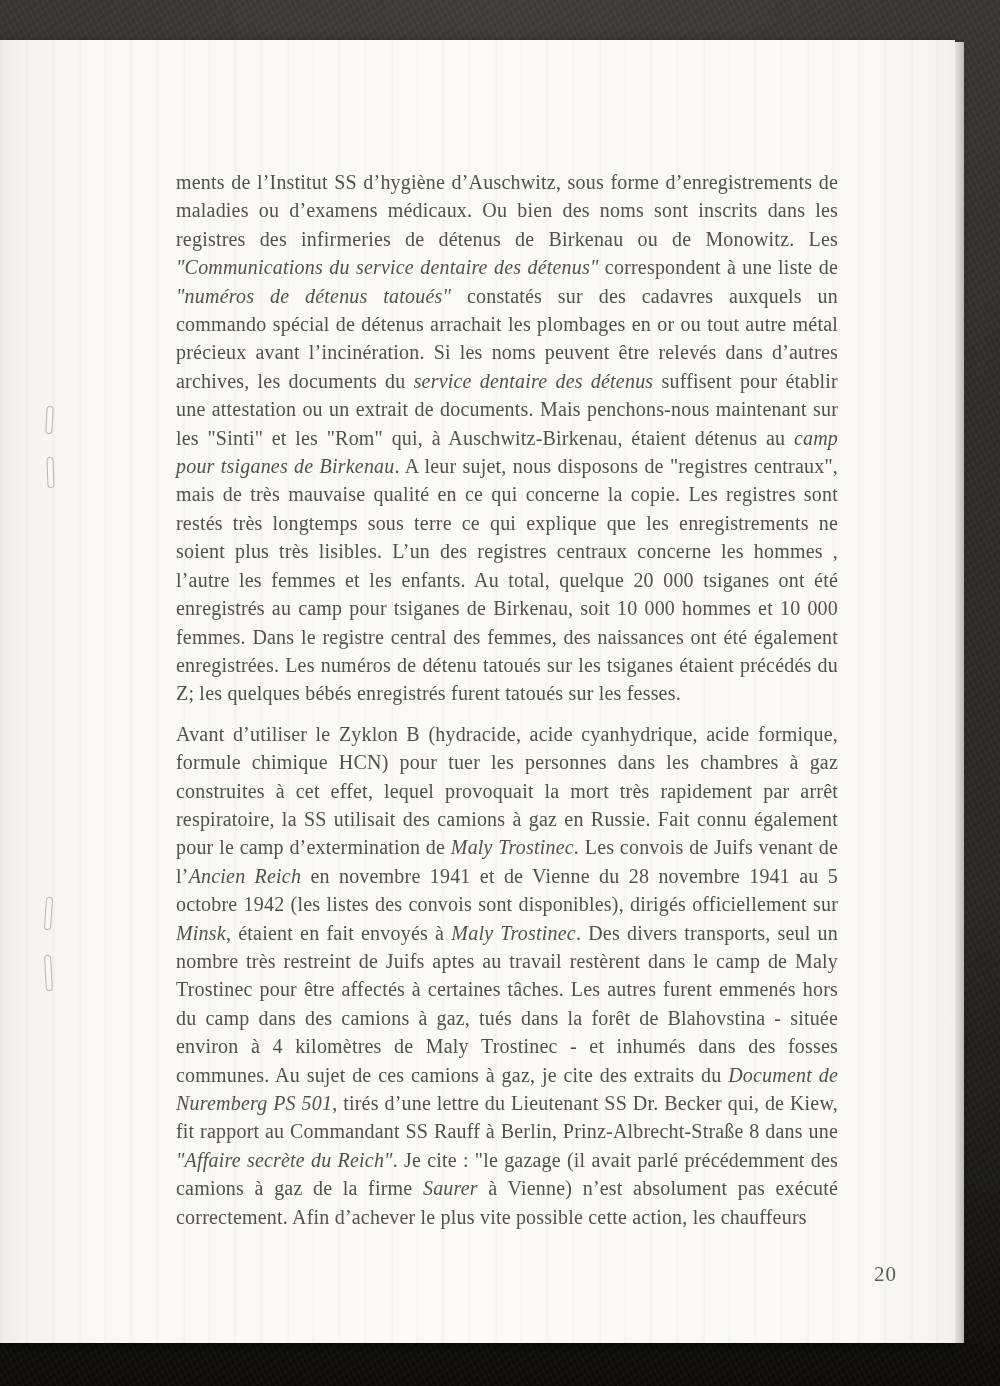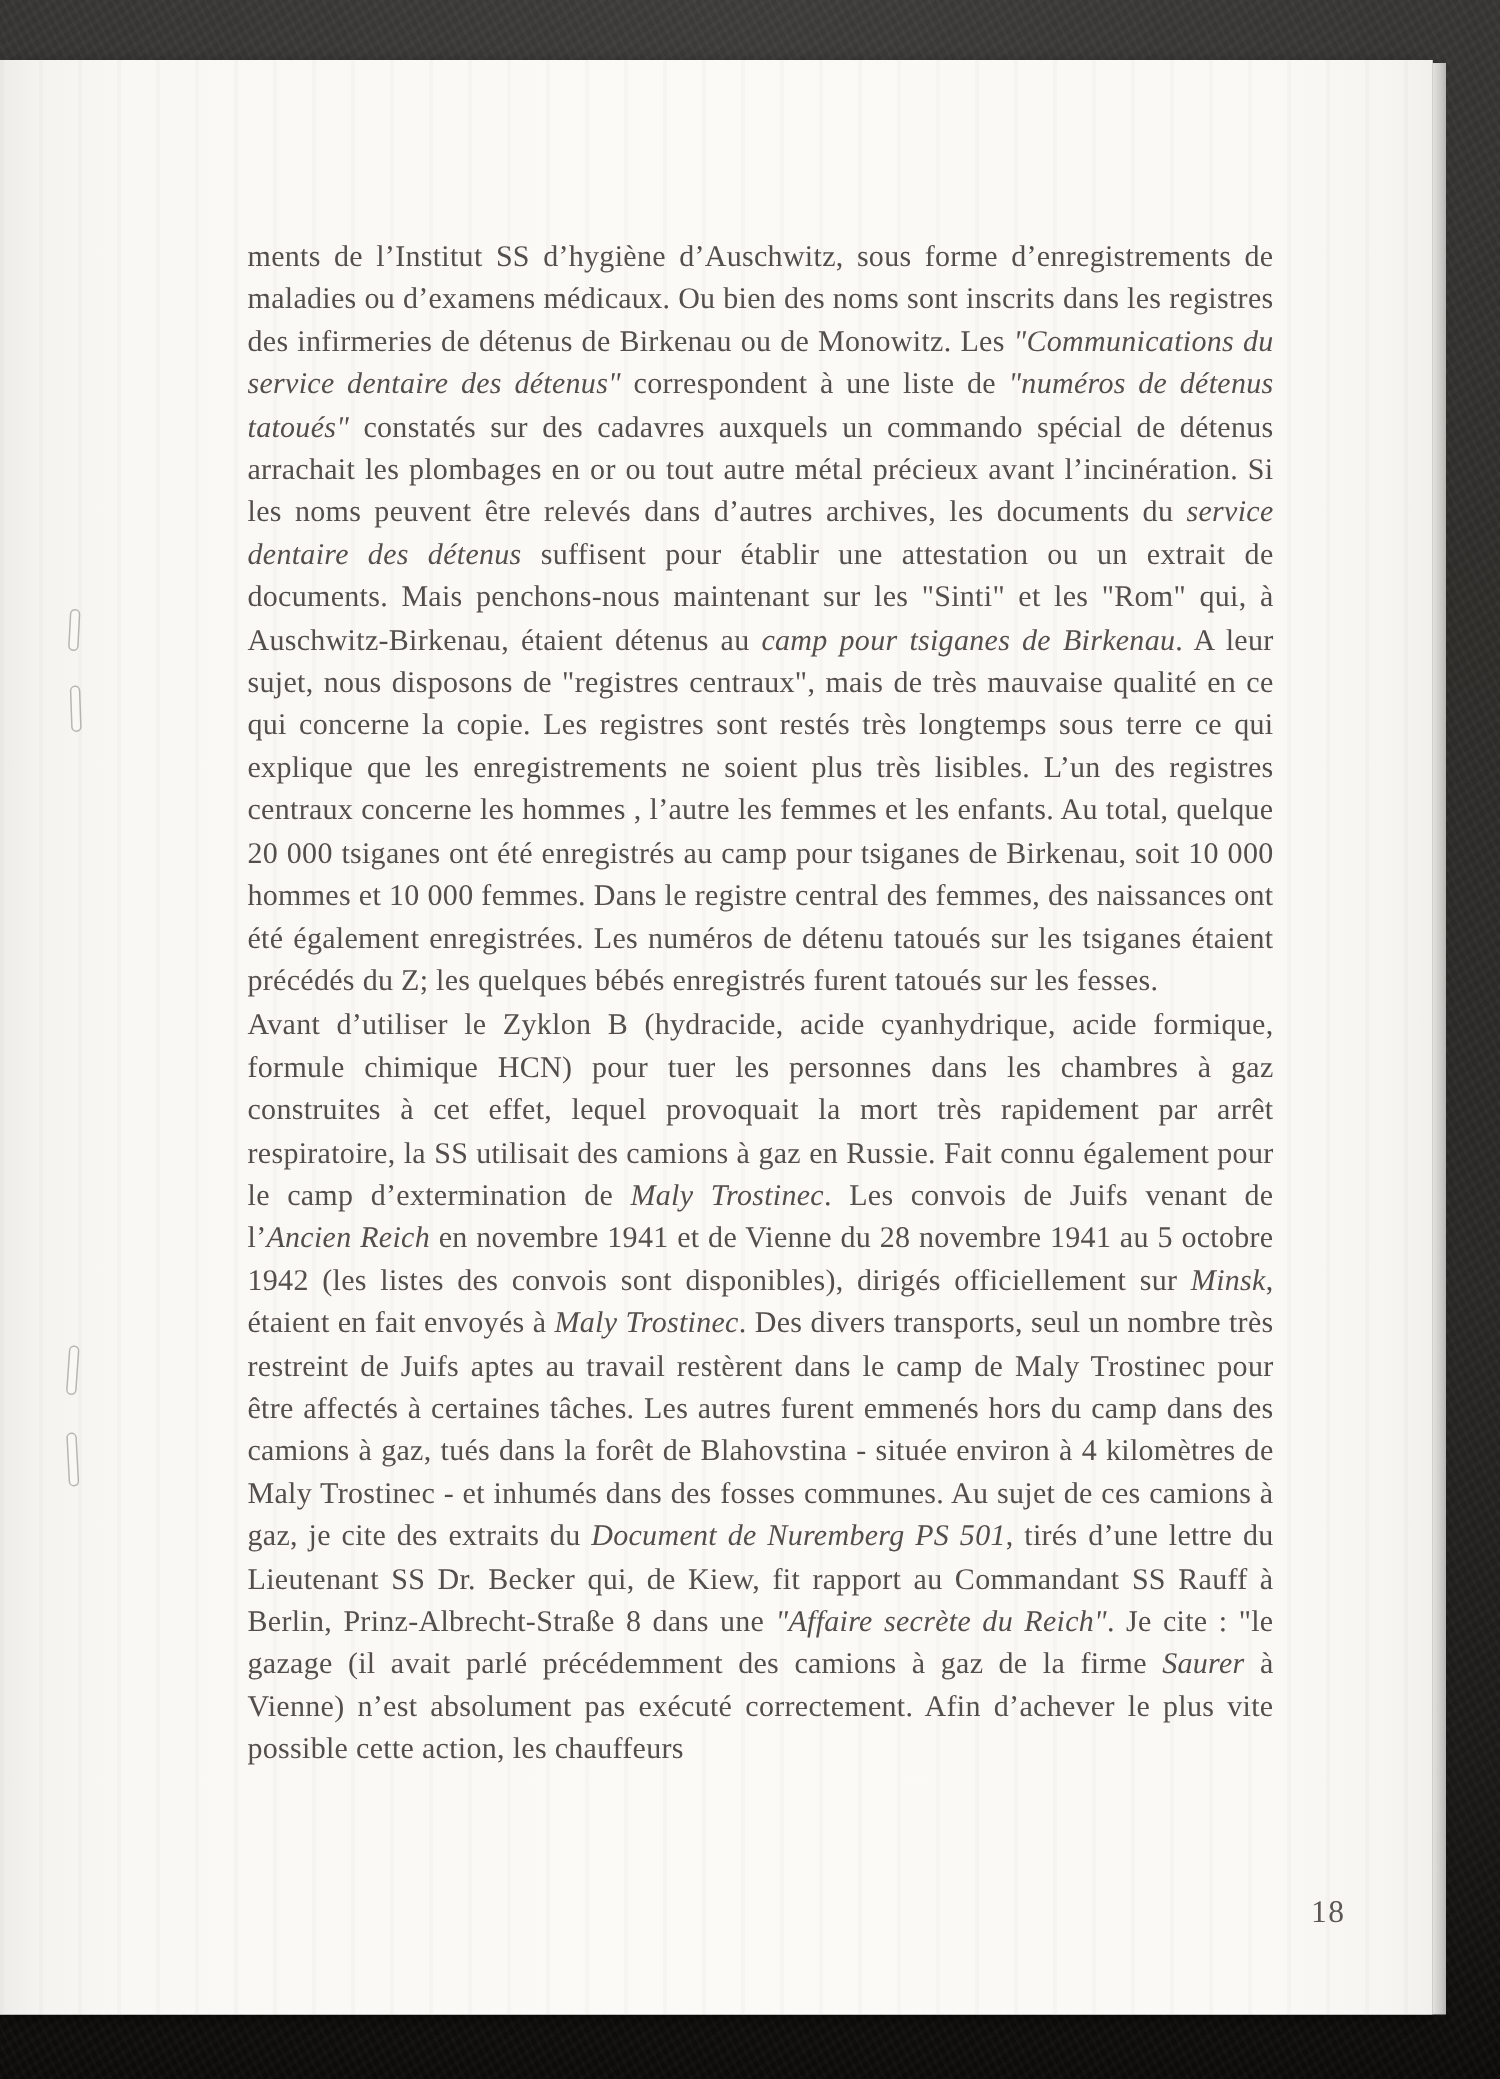--- a/index.html
+++ b/index.html
@@ -50,21 +50,21 @@
   .text-block {
     position: absolute;
     left: 164px; top: 116px;
     width: 686px;
     text-align: justify;
     font-size: 20px;
     line-height: 28.4px;
     color: #544f4b;
     letter-spacing: 0.2px;
   }
-  .text-block p { margin: 1px; }
+  .text-block p { margin: 12px; }
   .text-block em { font-style: italic; }
   .page-number {
     position: absolute;
     left: 874px; top: 1222px;
     font-size: 21px;
     color: #5c5753;
     letter-spacing: 1px;
   }
   .staple {
     position: absolute;
@@ -89,15 +89,15 @@
     <span class="staple m1"></span>
     <span class="staple m2"></span>
     <span class="staple m3"></span>
     <span class="staple m4"></span>
 
     <div class="text-block">
         <p><span>ments de l’Institut SS d’hygiène d’Auschwitz, sous forme d’enregistrements de maladies ou d’examens médicaux. Ou bien des noms sont inscrits dans les registres des infirmeries de détenus de Birkenau ou de Monowitz. Les </span><em>"Communications du service dentaire des détenus"</em><span> correspondent à une liste de </span><em>"numéros de détenus tatoués"</em><span> constatés sur des cadavres auxquels un commando spécial de détenus arrachait les plombages en or ou tout autre métal précieux avant l’incinération. Si les noms peuvent être relevés dans d’autres archives, les documents du </span><em>service dentaire des détenus</em><span> suffisent pour établir une attestation ou un extrait de documents. Mais penchons-nous maintenant sur les "Sinti" et les "Rom" qui, à Auschwitz-Birkenau, étaient détenus au </span><em>camp pour tsiganes de Birkenau</em><span>. A leur sujet, nous disposons de "registres centraux", mais de très mauvaise qualité en ce qui concerne la copie. Les registres sont restés très longtemps sous terre ce qui explique que les enregistrements ne soient plus très lisibles. L’un des registres centraux concerne les hommes , l’autre les femmes et les enfants. Au total, quelque 20 000 tsiganes ont été enregistrés au camp pour tsiganes de Birkenau, soit 10 000 hommes et 10 000 femmes. Dans le registre central des femmes, des naissances ont été également enregistrées. Les numéros de détenu tatoués sur les tsiganes étaient précédés du Z; les quelques bébés enregistrés furent tatoués sur les fesses.</span></p>
         <p><span>Avant d’utiliser le Zyklon B (hydracide, acide cyanhydrique, acide formique, formule chimique HCN) pour tuer les personnes dans les chambres à gaz construites à cet effet, lequel provoquait la mort très rapidement par arrêt respiratoire, la SS utilisait des camions à gaz en Russie. Fait connu également pour le camp d’extermination de </span><em>Maly Trostinec</em><span>. Les convois de Juifs venant de l’</span><em>Ancien Reich</em><span> en novembre 1941 et de Vienne du 28 novembre 1941 au 5 octobre 1942 (les listes des convois sont disponibles), dirigés officiellement sur </span><em>Minsk</em><span>, étaient en fait envoyés à </span><em>Maly Trostinec</em><span>. Des divers transports, seul un nombre très restreint de Juifs aptes au travail restèrent dans le camp de Maly Trostinec pour être affectés à certaines tâches. Les autres furent emmenés hors du camp dans des camions à gaz, tués dans la forêt de Blahovstina - située environ à 4 kilomètres de Maly Trostinec - et inhumés dans des fosses communes. Au sujet de ces camions à gaz, je cite des extraits du </span><em>Document de Nuremberg PS 501</em><span>, tirés d’une lettre du Lieutenant SS Dr. Becker qui, de Kiew, fit rapport au Commandant SS Rauff à Berlin, Prinz-Albrecht-Straße 8 dans une </span><em>"Affaire secrète du Reich"</em><span>. Je cite : "le gazage (il avait parlé précédemment des camions à gaz de la firme </span><em>Saurer</em><span> à Vienne) n’est absolument pas exécuté correctement. Afin d’achever le plus vite possible cette action, les chauffeurs</span></p>
       </div>
 
-    <div class="page-number">18</div>
+    <div class="page-number">20</div>
   </div>
 </div>
 
 </body></html>

